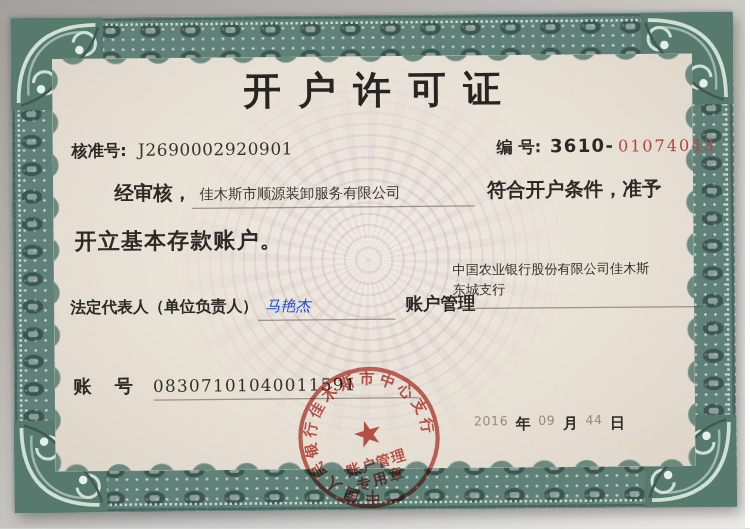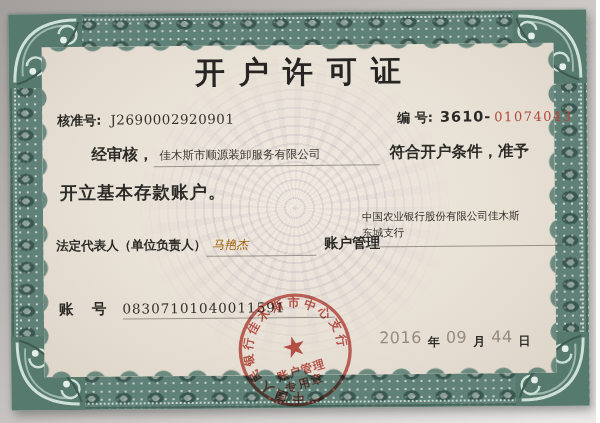--- a/index.html
+++ b/index.html
@@ -82,31 +82,31 @@
   .approval-row{left:48px;top:98px;font-size:13px;}
   .approval-row .val{margin-left:9px;font-size:13.5px;color:#36332c;letter-spacing:.5px;}
   .serial-row{left:388px;top:98px;font-size:13px;}
   .serial-row .prefix{margin-left:7px;font-size:14.5px;font-weight:700;letter-spacing:1px;}
   .serial-row .rednum{margin-left:3px;font-size:13px;color:#b5483c;letter-spacing:1.5px;text-align:center;}
   .review-row{left:82px;top:131px;font-size:15.5px;}
   .company{width:218px;font-size:11.5px;color:#3a372f;padding:0 2px 3px 6px;overflow:hidden;}
   .condition{margin-left:10px;}
   .action-text{left:50px;top:167px;font-size:17.5px;font-weight:700;letter-spacing:1px;}
   .legal-row{left:46px;top:223px;font-size:12.5px;}
-  .legal-name{width:102px;font-size:12px;color:#a16207;padding:0 2px 2px 6px;font-style:italic;}
+  .legal-name{width:102px;font-size:12px;color:#1d4ed8;padding:0 2px 2px 6px;font-style:italic;}
   .bank-label{margin-left:8px;font-size:14px;font-weight:700;}
   .bank-block{left:352px;top:198px;width:200px;font-size:10.5px;line-height:1.5;color:#33302a;
     border-bottom:1.3px solid #55504688;padding-bottom:5px;}
   .account-row{left:48px;top:273px;font-size:14.5px;}
   .account-row .lbl{letter-spacing:2px;margin-top:13px;}
   .account-val{margin-left:14px;width:212px;font-size:13.5px;letter-spacing:1px;color:#33302a;padding-bottom:2px;}
   .issuer-label{left:378px;top:298px;font-size:13px;font-weight:700;letter-spacing:1px;}
   .date-row{left:368px;top:320px;font-size:12px;display:flex;align-items:baseline;}
   .date-row .dlbl{font-weight:700;margin:0 6px;}
-  .date-row .dval{color:#948c7e;font-size:16px;transform:translateY(-3px);letter-spacing:.5px;}
+  .date-row .dval{color:#948c7e;font-size:10px;transform:translateY(-3px);letter-spacing:.5px;}
   
   .seal{
     position:absolute;left:222px;top:276px;width:124px;height:124px;
     transform:rotate(-16deg);mix-blend-mode:multiply;opacity:.88;
   }
 </style>
 </head>
 <body>
 
 <div class="photo">

